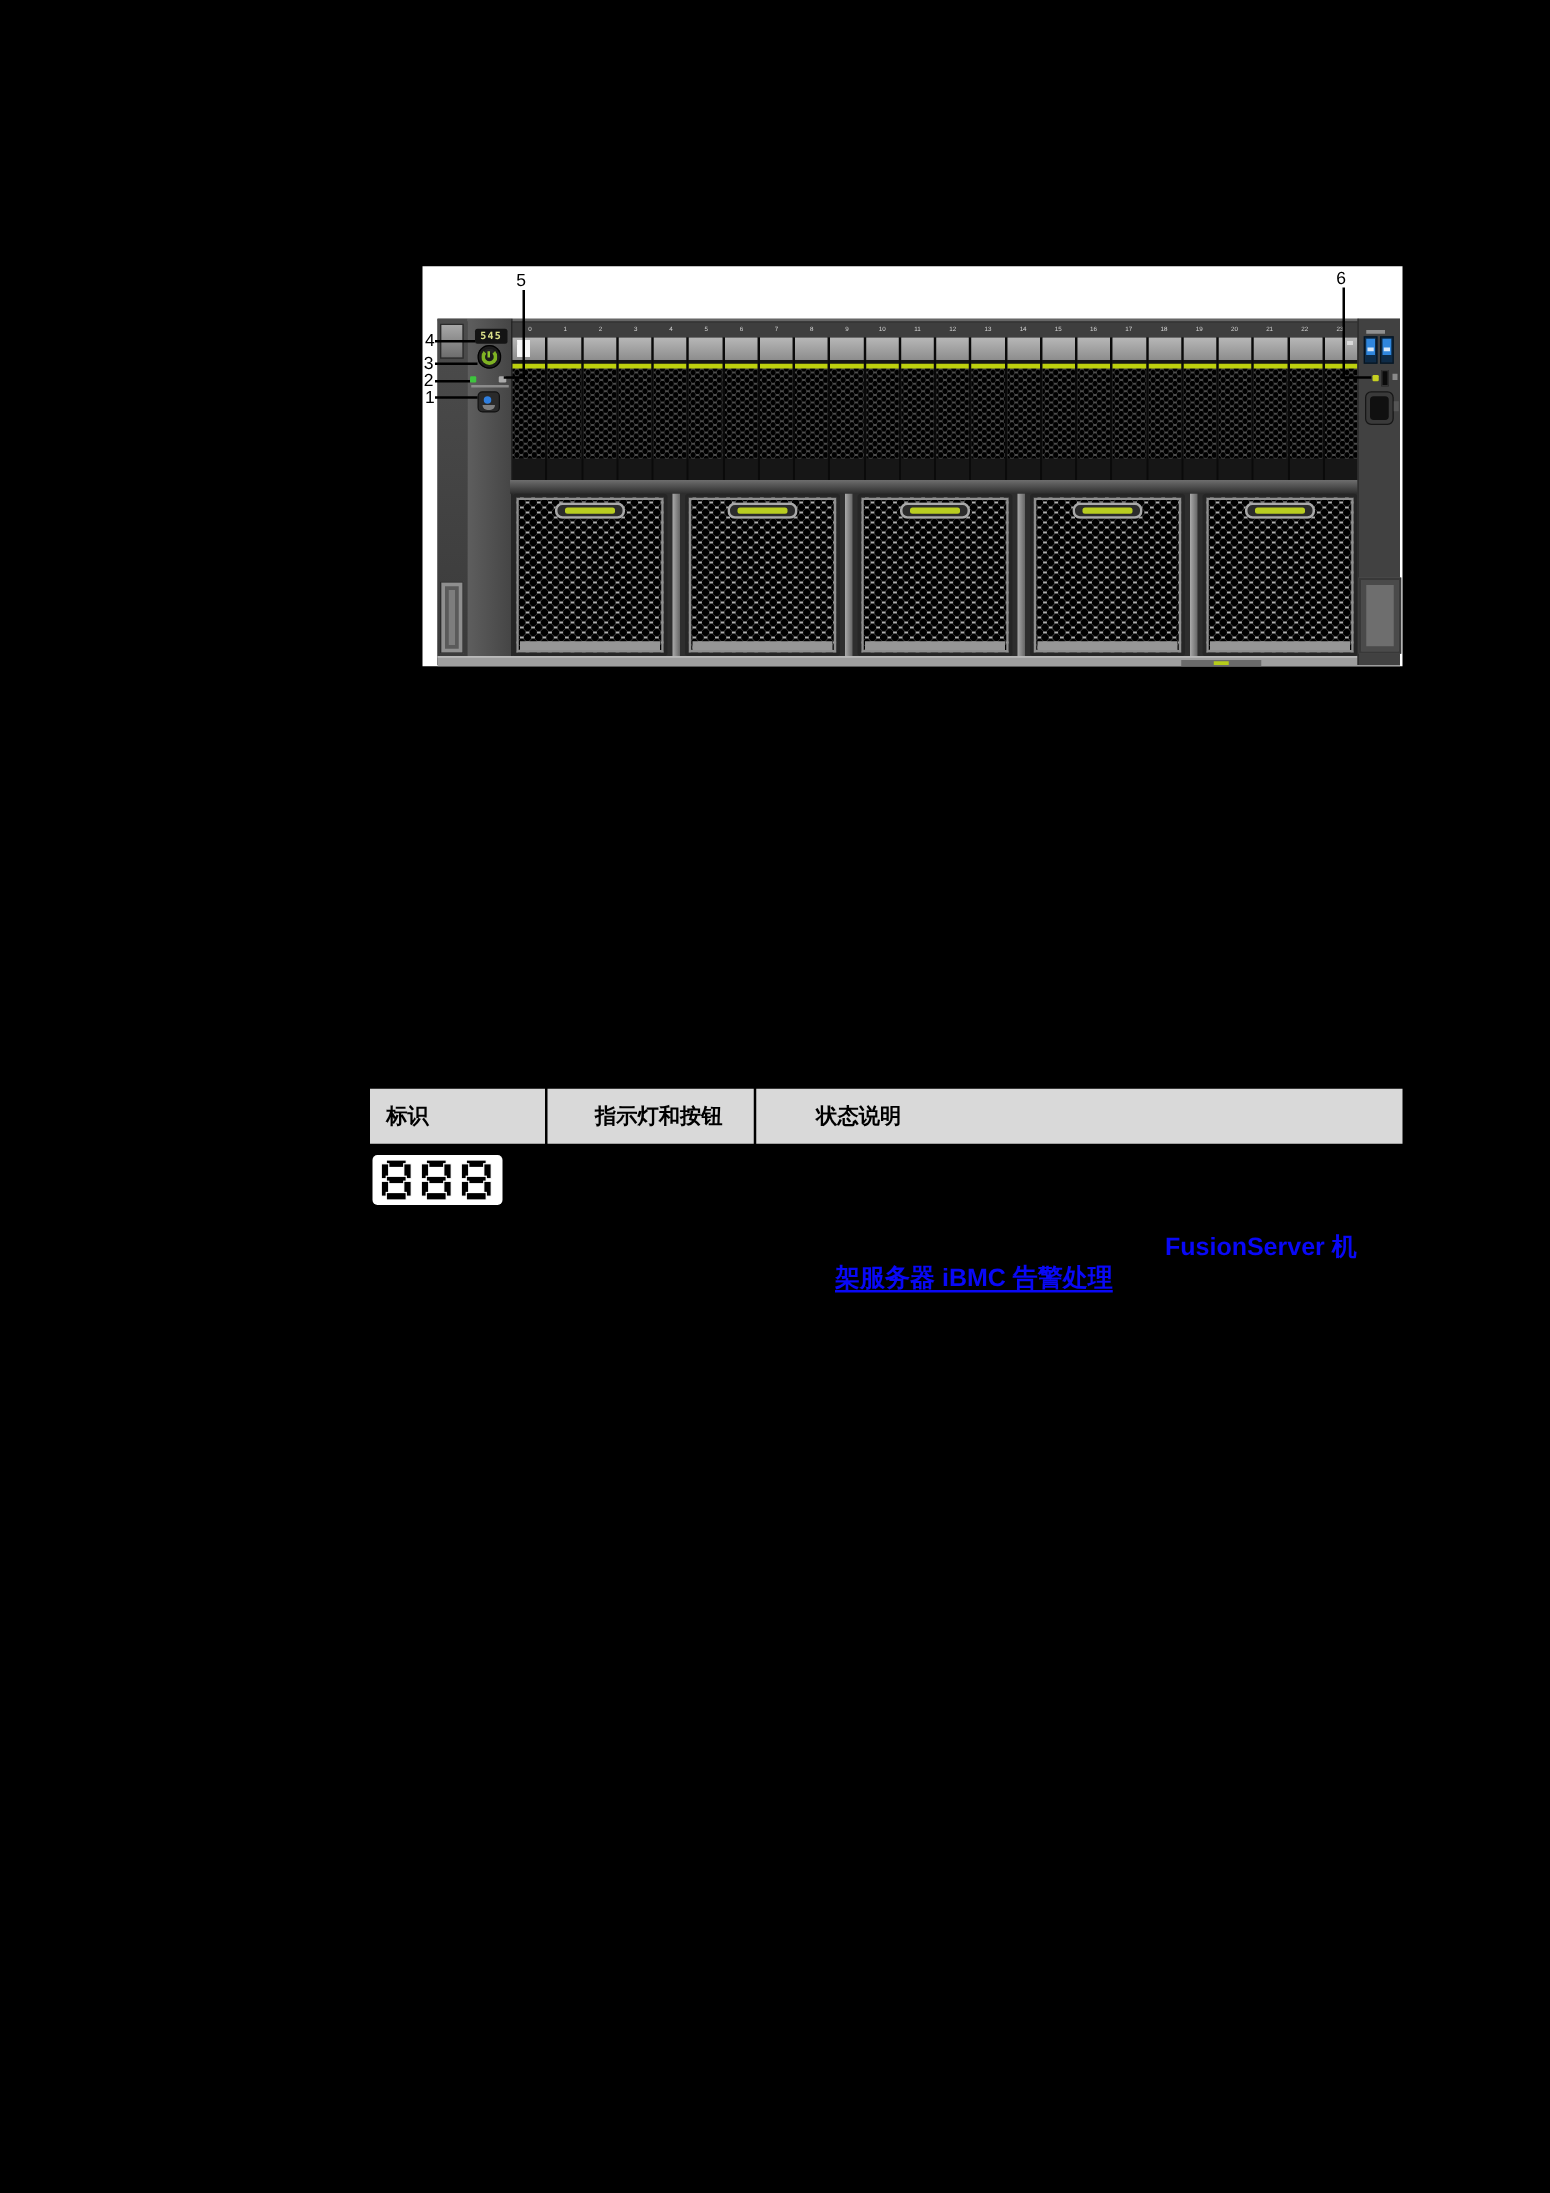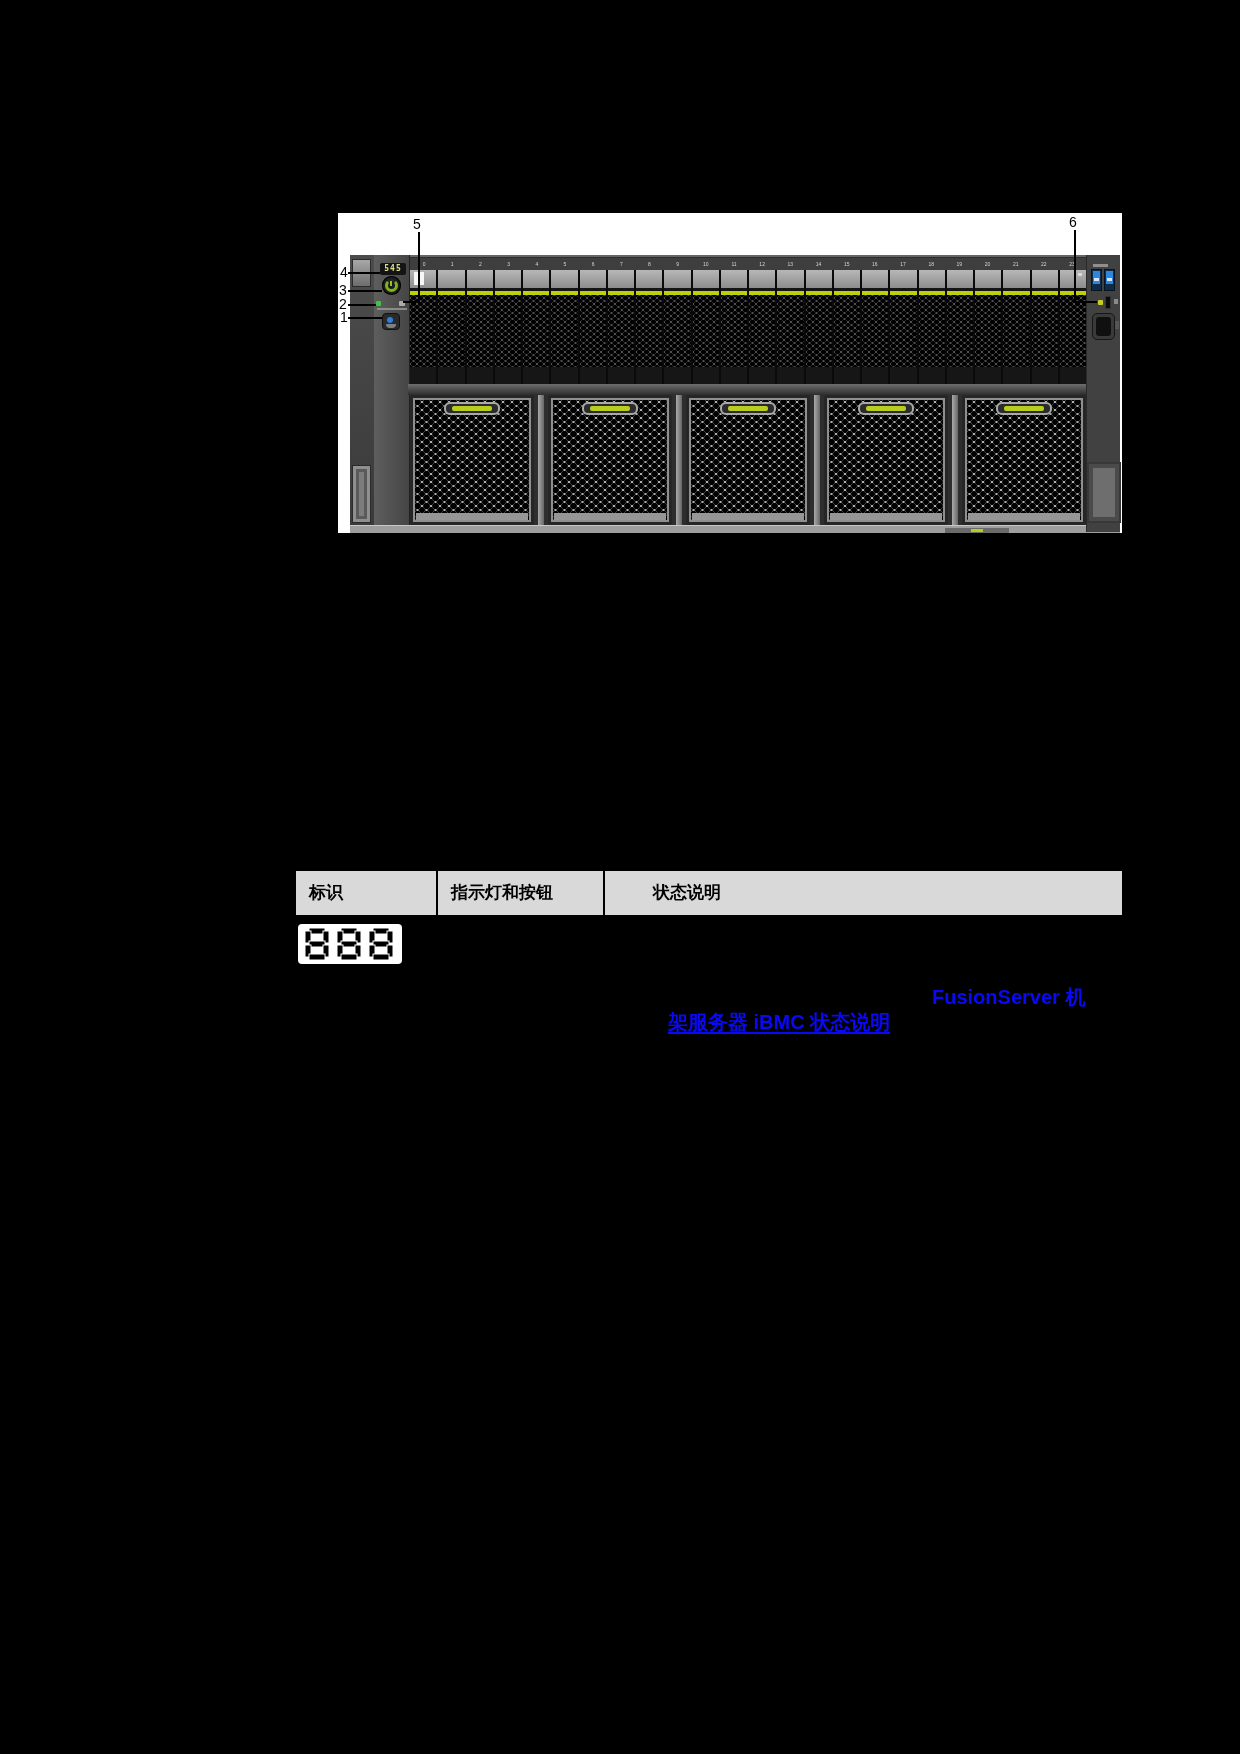--- a/index.html
+++ b/index.html
@@ -105,21 +105,21 @@
   
   .table-head{
     position:absolute;left:296px;top:871px;width:826px;height:44px;
     display:flex;gap:2px;
   }
   .th-cell{
     background:#d9d9d9;color:#000;font-weight:bold;font-size:17px;
     line-height:44px;padding-left:13px;box-sizing:border-box;
     white-space:nowrap;overflow:hidden;
   }
-  .th-1{width:140px;} .th-2{width:165px;} .th-3{flex:1;padding-left:48px;}
+  .th-1{width:140px;} .th-2{width:165px;text-align:center;} .th-3{flex:1;padding-left:48px;}
   
   .seg-icon{
     position:absolute;left:298px;top:924px;width:104px;height:40px;
     background:#fff;border-radius:4px;
   }
   .seg-icon svg{display:block;width:104px;height:40px;}
   
   .doc-link{
     position:absolute;color:#0908f7;font-weight:bold;font-size:20px;
     white-space:nowrap;text-decoration:none;
@@ -428,13 +428,13 @@
         <rect x="4" y="26" width="16" height="6"></rect>
       </g>
     </defs>
     <use href="#d8" x="7" y="4"></use>
     <use href="#d8" x="39" y="4"></use>
     <use href="#d8" x="71" y="4"></use>
   </svg>
 </div>
 
 <a class="doc-link link-1" href="#">FusionServer 机</a>
-<a class="doc-link link-2" href="#">架服务器 iBMC 状态说明</a>
+<a class="doc-link link-2" href="#">架服务器 iBMC 告警处理</a>
 
 </body></html>

